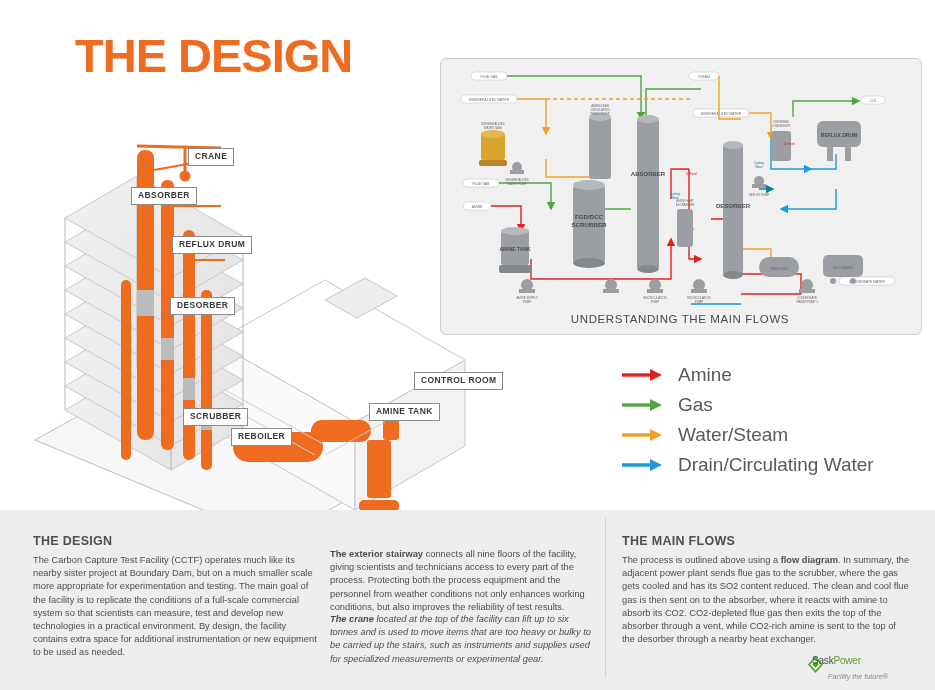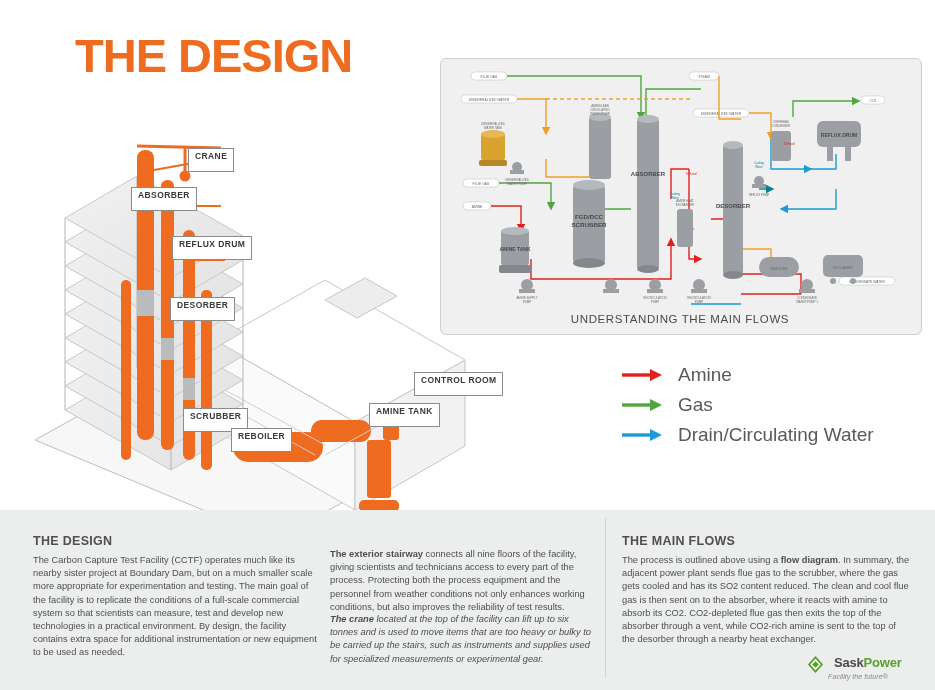--- a/index.html
+++ b/index.html
@@ -25,21 +25,21 @@
   .building svg{display:block;}
 
   .calloutbox{
     position:absolute;
     background:#ffffff;
     border:1px solid #8b8b8b;
     color:#3a3a3a;
     font-size:8.5px;
     font-weight:bold;
     letter-spacing:.4px;
-    padding:3px 6px 10px 6px;
+    padding:3px 6px 4px 6px;
     white-space:nowrap;
     line-height:1;
   }
 
   
   .flowpanel{
     position:absolute;left:440px;top:58px;width:480px;height:275px;
     background:#f0f0f0;border:1px solid #cfcfcf;border-radius:6px;
   }
   .flowcaption{
@@ -63,21 +63,21 @@
     position:absolute;left:605px;top:518px;width:1px;height:160px;background:#d2d3d4;
   }
   .band h3{
     position:absolute;margin:0;font-size:12.5px;font-weight:bold;color:#4f4f4f;letter-spacing:.3px;
   }
   .band p{
     position:absolute;margin:0;font-size:9.3px;line-height:13.2px;color:#4f4f4f;
   }
   .band b{font-weight:bold;}
   .logo-text{
-    position:absolute;left:834px;top:657px;font-size:13px;font-weight:bold;color:#4a4a4a;
+    position:absolute;left:812px;top:657px;font-size:10px;font-weight:normal;color:#4a4a4a;
     letter-spacing:-.2px;
   }
   .logo-text .grn{color:#5aa02c;}
   .logo-sub{
     position:absolute;left:828px;top:674px;font-size:7.2px;color:#8a8a8a;font-style:italic;
   }
   .logo-mark{
     position:absolute;left:806px;top:657px;width:19px;height:19px;
   }
 </style>
@@ -382,20 +382,27 @@
     </div>
 
     <div class="legend-row">
       <svg class="legend-arrow" viewBox="0 0 44 14">
         <line x1="2" y1="7" x2="30" y2="7" stroke="#4fa63f" stroke-width="3.4"></line>
         <path d="M30,1 L42,7 L30,13 z" fill="#4fa63f"></path>
       </svg>
       <span class="legend-label">Gas</span>
     </div>
 
+    <div class="legend-row">
+      <svg class="legend-arrow" viewBox="0 0 44 14">
+        <line x1="2" y1="7" x2="30" y2="7" stroke="#f0a028" stroke-width="3.4"></line>
+        <path d="M30,1 L42,7 L30,13 z" fill="#f0a028"></path>
+      </svg>
+      <span class="legend-label">Water/Steam</span>
+    </div>
 
     <div class="legend-row">
       <svg class="legend-arrow" viewBox="0 0 44 14">
         <line x1="2" y1="7" x2="30" y2="7" stroke="#1a9ad6" stroke-width="3.4"></line>
         <path d="M30,1 L42,7 L30,13 z" fill="#1a9ad6"></path>
       </svg>
       <span class="legend-label">Drain/Circulating Water</span>
     </div>
 
   </div>

